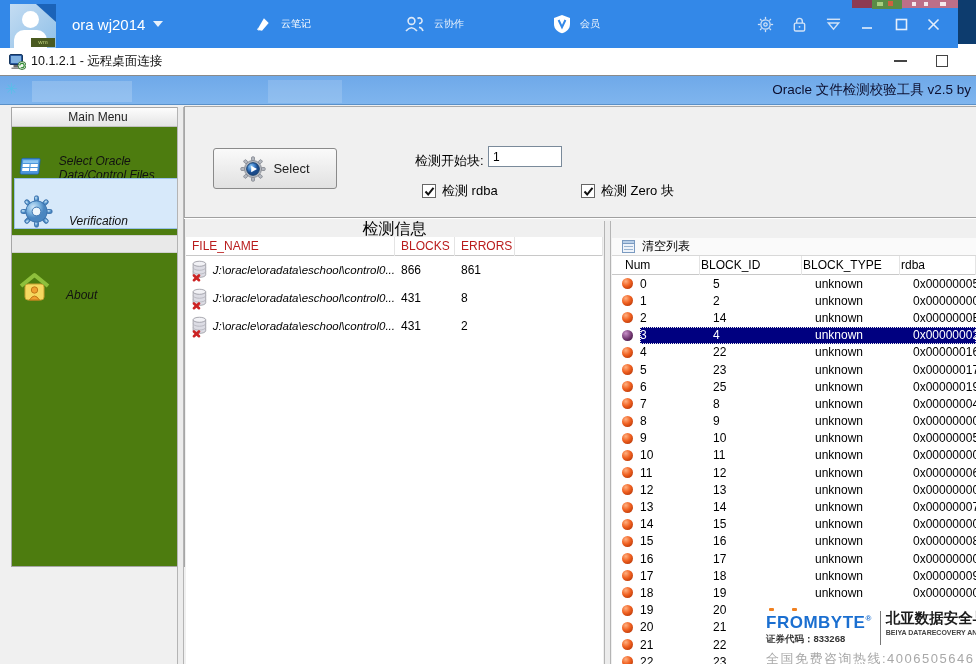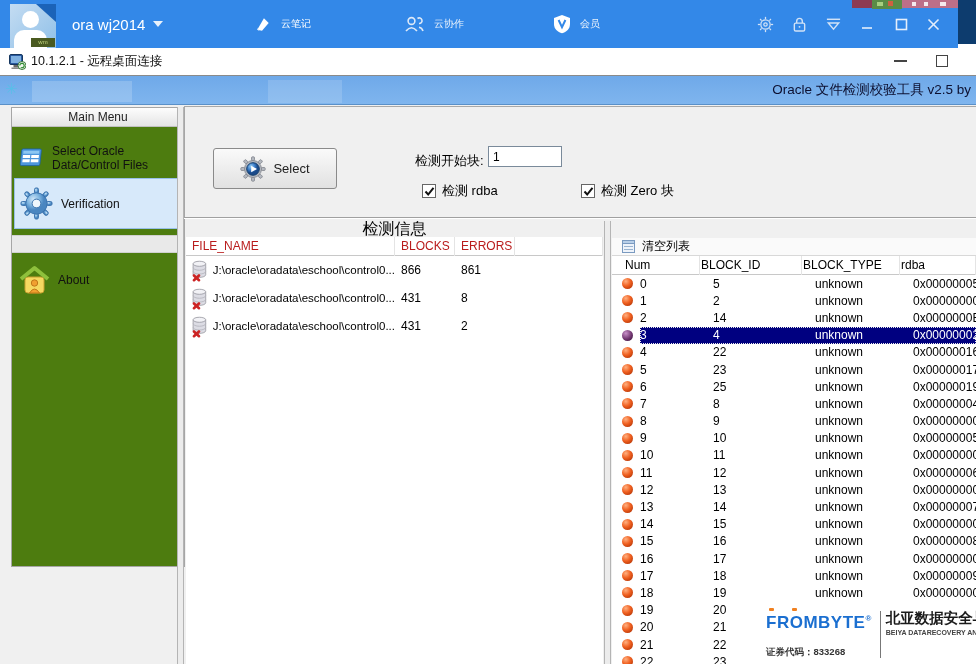--- a/index.html
+++ b/index.html
@@ -40,21 +40,21 @@
   .ghost2 { position:absolute; left:32px; top:5px; width:100px; height:21px; background:rgba(255,255,255,.18); }
   .ghost3 { position:absolute; left:268px; top:4px; width:74px; height:23px; background:rgba(255,255,255,.15); }
   .apptitle-text { position:absolute; right:5px; top:0; height:28px; display:flex; align-items:center; font-size:13.5px; color:#0d1030; white-space:nowrap; }
 
   
   .appbody { position:absolute; left:0; top:105px; width:976px; height:559px; background:#f0f0f0; }
 
   
   .sidebar { position:absolute; left:3px; top:107px; width:174px; height:460px; background:#4d7c0f; border:1px solid #a6a6a6;margin-left:8px; }
   .sb-header { height:19px; background:linear-gradient(#fdfdfd,#e4e4e4); border-bottom:1px solid #c0c0c0; text-align:center; font-size:12px; color:#222; line-height:18px; }
-  .sb-item { position:absolute; left:2px; right:2px; display:flex; align-items:center; gap:8px; padding-left:5px; font-size:12px; color:#111; cursor:default; }
+  .sb-item { position:absolute; left:2px; right:2px; display:flex; align-items:flex-end; gap:16px; padding-left:5px; font-size:12px; color:#111; cursor:default;font-style:italic; }
   .sb-item .lbl { line-height:14px; }
   #sb-item-files { top:26px; height:48px; }
   #sb-item-verify { top:70px; height:51px; background:#d7e9fa; border:1px solid #98c0e8; }
   #sb-band { position:absolute; left:0; right:0; top:127px; height:18px; background:#e9e9e9; border-top:1px solid #d0d0d0; border-bottom:1px solid #d0d0d0; }
   #sb-item-about { top:150px; height:44px; }
 
   
   .vsplit { position:absolute; width:7px; background:#ececec; border-left:1px solid #b4b4b4; border-right:1px solid #b4b4b4; }
   #split-left { left:177px; top:107px; height:557px; }
   #split-mid { left:604px; top:221px; height:443px; }
@@ -69,21 +69,21 @@
   .cbrow { position:absolute; top:182px; display:flex; align-items:center; gap:6px; font-size:13px; color:#000; }
   #cb1 { left:422px; } #cb2 { left:548px;margin-left:33px; }
   .cbbox { width:14px; height:14px; background:#fff; border:1px solid #666; display:flex; align-items:center; justify-content:center; }
 
   
   .ftable { position:absolute; left:186px; top:221px; width:417px; height:443px; background:#fff; overflow:hidden; }
   .ft-group { height:16px; background:#f0f0f0; text-align:center; font-size:16px; line-height:16px; color:#000; }
   .ft-head { height:19px; display:grid; grid-template-columns:209px 60px 60px 1fr; align-items:center; border-bottom:1px solid #c8c8c8; font-size:12px; color:#b91c1c; }
   .ft-head span { padding-left:6px; border-right:1px solid #e4e4e4; height:100%; line-height:19px; }
   .frow { display:grid; grid-template-columns:209px 60px 60px 1fr; height:28px; align-items:center; font-size:11.5px; color:#000; }
-  .fname { display:flex; align-items:center; gap:5px; padding-left:5px; white-space:nowrap; overflow:hidden; }
+  .fname { display:flex; align-items:center; gap:5px; padding-left:5px; white-space:nowrap; overflow:hidden;font-style:italic; }
   .fval { padding-left:6px; font-size:12px; }
 
   
   .btable { position:absolute; left:612px; top:238px; width:364px; height:426px; background:#fff; overflow:hidden; }
   .bt-title { height:18px; background:#fafafa; border-bottom:1px solid #d8d8d8; display:flex; align-items:center; gap:7px; padding-left:10px; font-size:12px; color:#000; }
   .bt-head { height:19px; display:grid; grid-template-columns:88px 102px 98px 1fr; align-items:center; border-bottom:1px solid #c8c8c8; font-size:12px; color:#000; }
   .bt-head span { border-right:1px solid #e4e4e4; height:100%; line-height:19px; padding-left:1px; }
   .bt-head span:first-child { padding-left:13px; }
   .brow { display:flex; align-items:center; height:17.2px; font-size:12px; color:#000; }
   .ball { width:11px; height:11px; border-radius:50%; margin-left:10px; flex:none;
@@ -93,21 +93,21 @@
   .brow.selected .ball { background:radial-gradient(circle at 35% 30%, #c890c8, #70356f 55%, #351038 95%); }
 
   
   .wm { position:absolute; left:766px; top:610px; width:210px; z-index:5; }
   .wm-row1 { display:flex; align-items:stretch; }
   .wm-left { padding-right:6px; position:relative; }
   .wm-brand { font-size:17px; font-weight:bold; color:#1b6fd0; letter-spacing:.5px; line-height:17px; position:relative; }
   .wm-brand sup { font-size:8px; }
   .wm-acc { position:absolute; width:5px; height:3px; background:#f08020; border-radius:1px; top:-2px; }
   .wm-acc.a1 { left:3px; } .wm-acc.a2 { left:26px; }
-  .wm-stock { font-size:9.5px; font-weight:bold; color:#333; margin-top:15px; white-space:nowrap; }
+  .wm-stock { font-size:9.5px; font-weight:bold; color:#333; margin-top:2px; white-space:nowrap; }
   .wm-div { border-left:1px solid #777; margin:1px 5px 1px 2px; }
   .wm-cn { font-size:14.5px; font-weight:bold; color:#1a1a1a; line-height:16px; white-space:nowrap; }
   .wm-en { font-size:7px; font-weight:bold; color:#444; margin-top:3px; white-space:nowrap; }
   .wm-hot { font-size:13px; color:#a8a8a8; letter-spacing:1.5px; margin-top:4px; white-space:nowrap; }
 </style>
 </head>
 <body>
 
 <div class="topbar">
   <div class="avatar">

